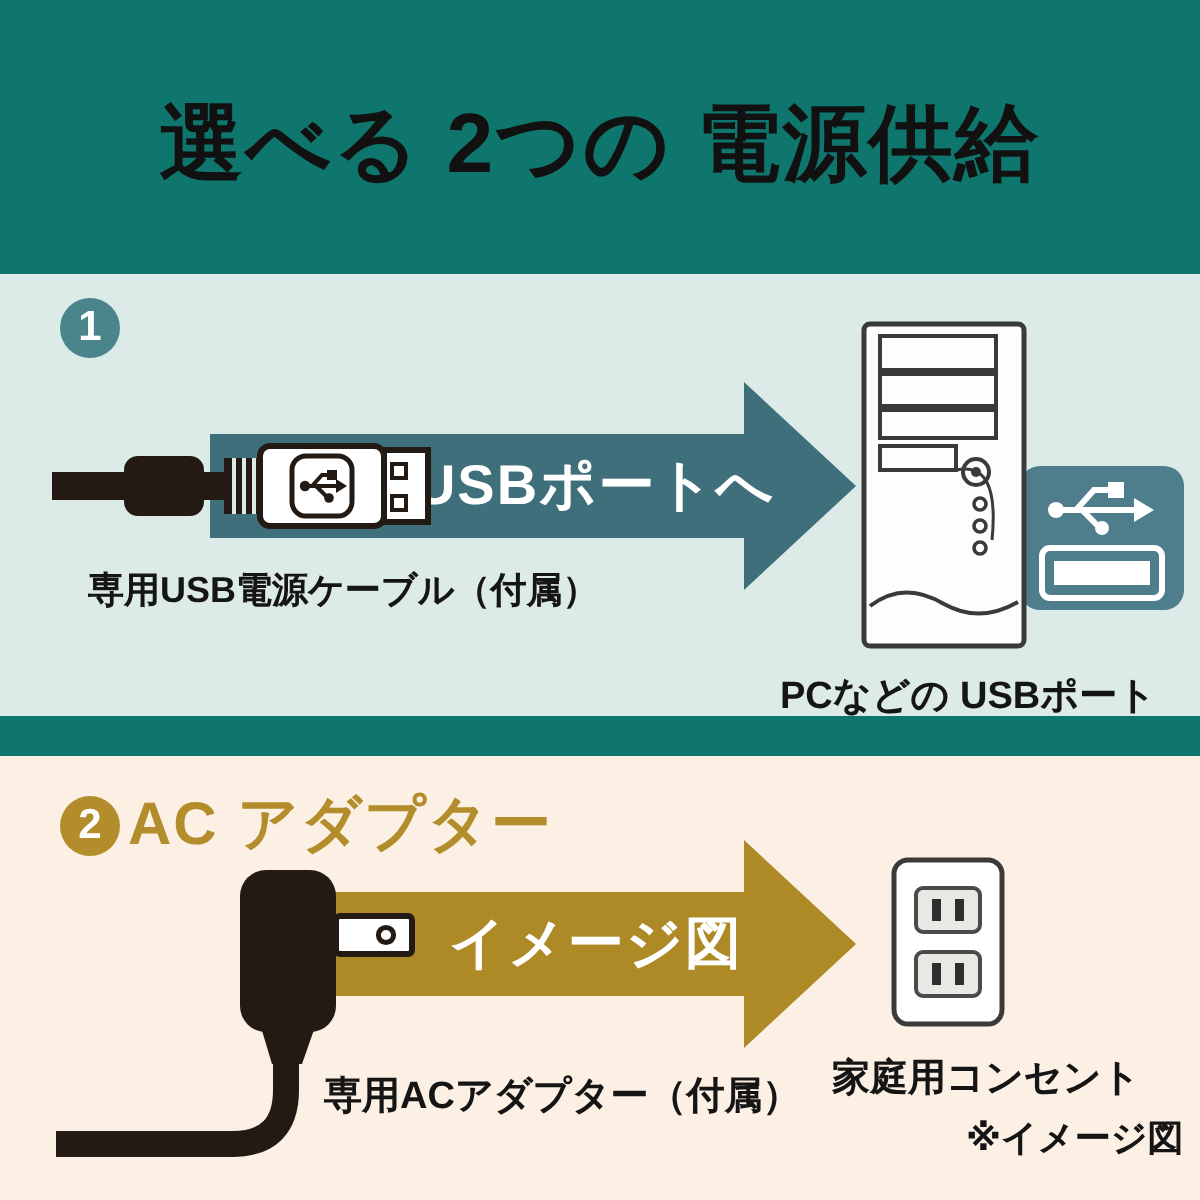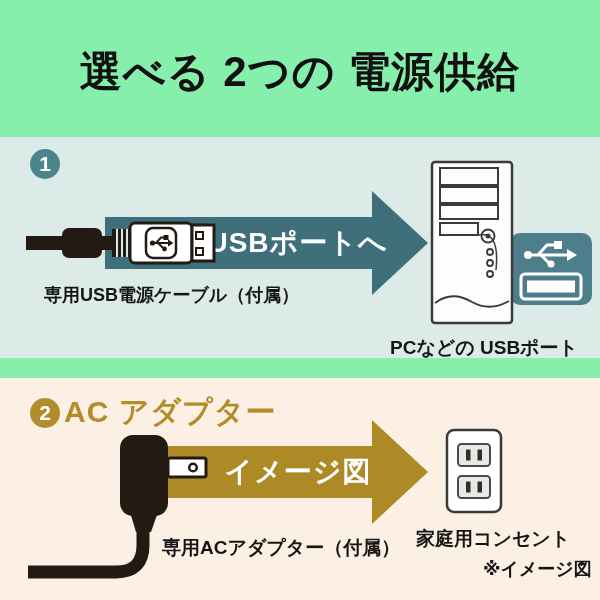--- a/index.html
+++ b/index.html
@@ -1,17 +1,17 @@
 <!DOCTYPE html>
 <html><head>
 <meta charset="utf-8">
 <style>
   html,body{margin:0;padding:0;background:#fff;}
   #canvas{
-    position:relative;width:600px;height:600px;overflow:hidden;background:#86efac;
+    position:relative;width:600px;height:600px;overflow:hidden;background:#0f766e;
     font-family:"Liberation Sans","DejaVu Sans",sans-serif;
   }
   
   .main-title{
     position:absolute;top:44px;left:0;width:600px;text-align:center;
     font-size:42px;font-weight:bold;color:#111;letter-spacing:1px;
   }
   
   .section{position:absolute;left:0;width:600px;}
   #section-usb{top:137px;height:221px;background:#dcebe8;}

